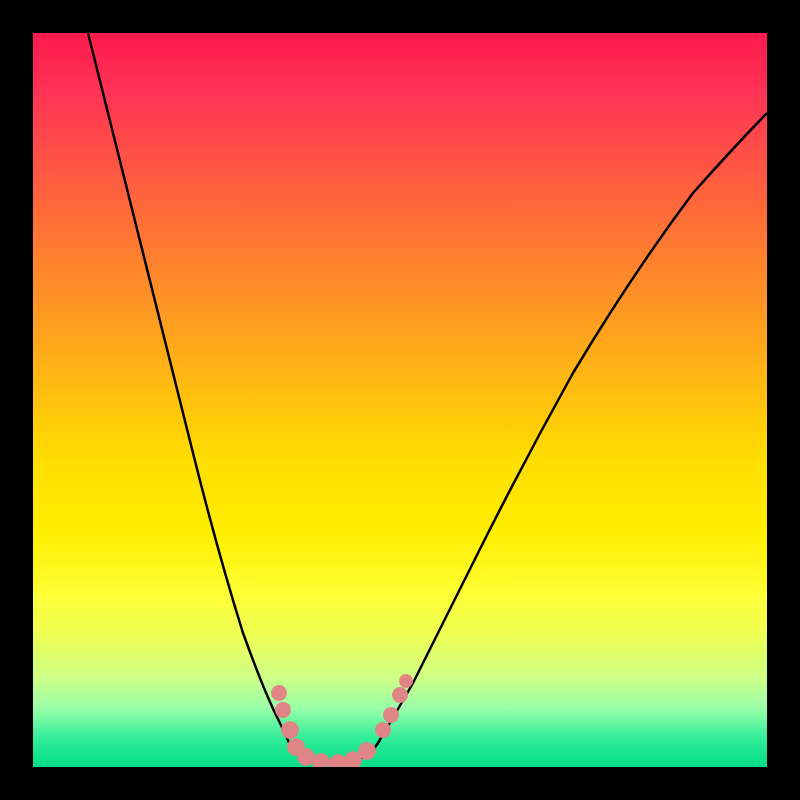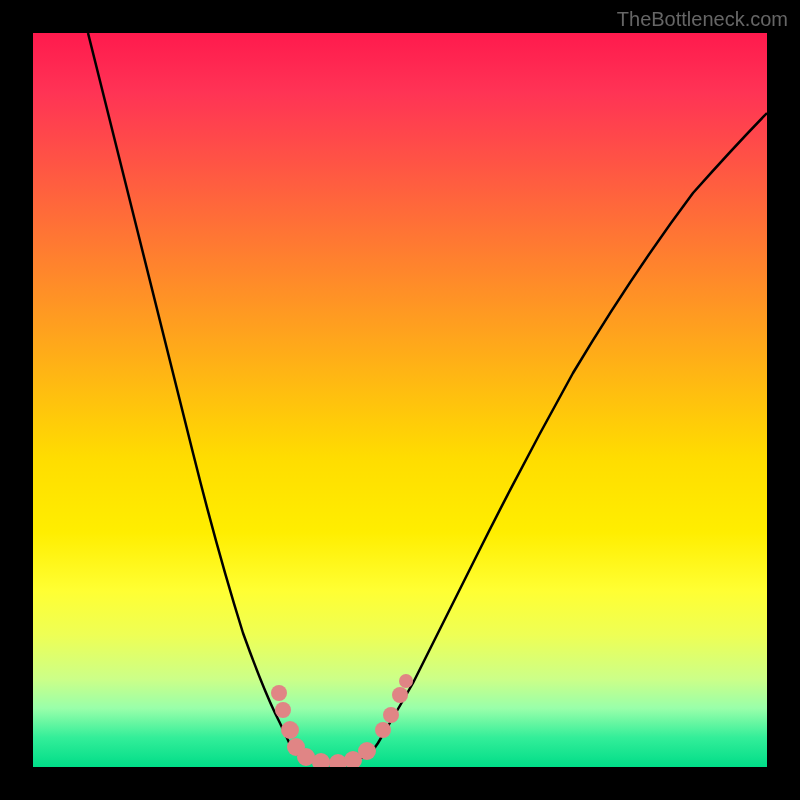--- a/index.html
+++ b/index.html
@@ -60,21 +60,20 @@
       left: 33px;
       width: 734px;
       height: 734px;
       z-index: 5;
     }
   </style>
 </head>
 <body>
 
 <div class="outer-frame">
-  <div class="watermark">TheBottleneck.com</div>
   <div class="chart-area"></div>
   <svg class="curve-svg" viewBox="0 0 734 734">
 
     <path d="M 55 0 
              Q 80 100, 105 200
              Q 130 300, 160 420
              Q 185 520, 210 600
              Q 228 650, 242 680
              Q 252 700, 258 714
              L 262 720" stroke="#000" stroke-width="2.5" fill="none"></path>

